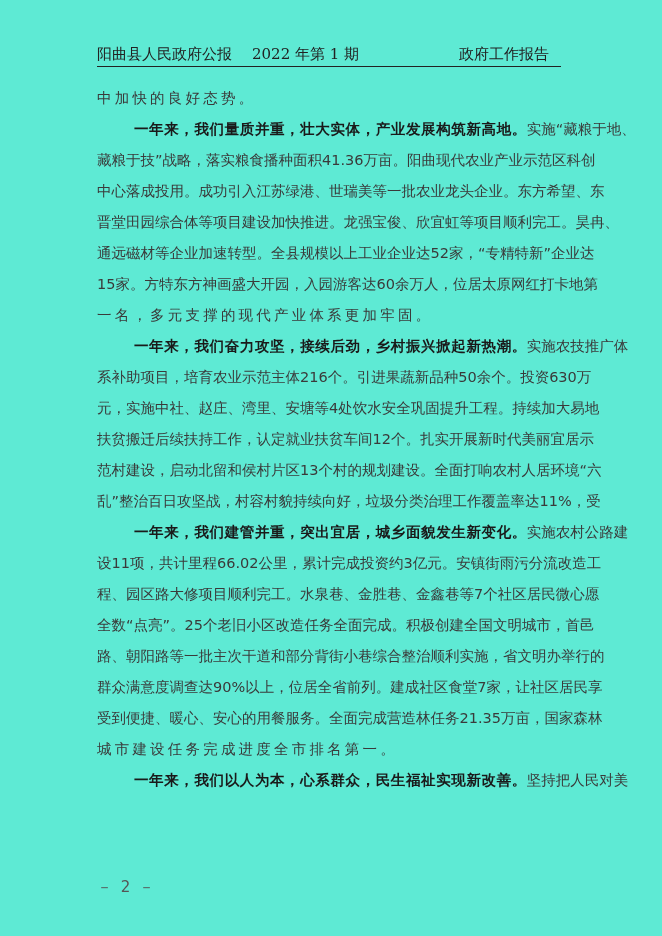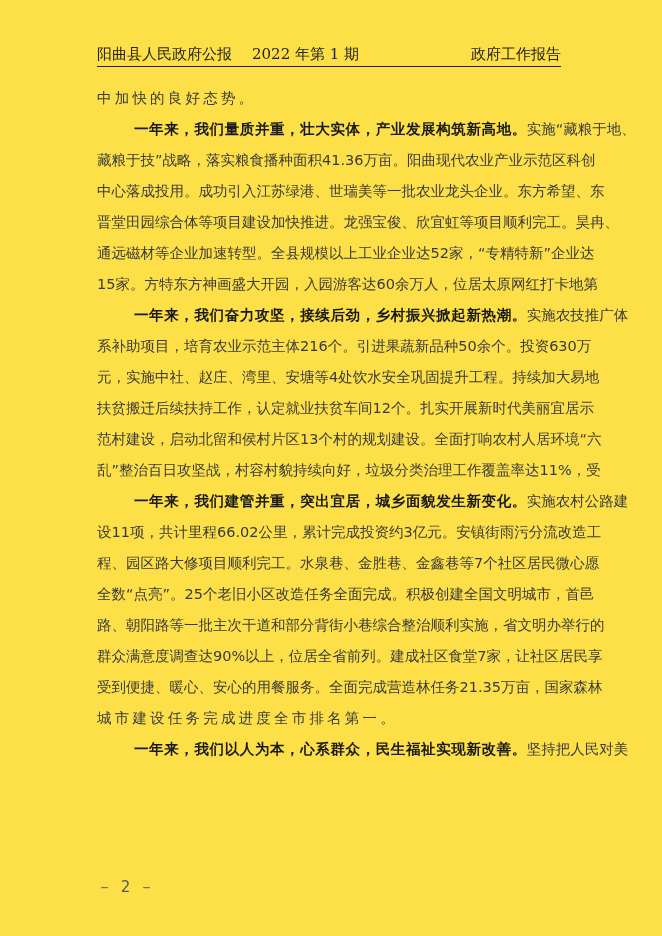--- a/index.html
+++ b/index.html
@@ -1,23 +1,23 @@
 <!DOCTYPE html>
 <html><head>
 <meta charset="utf-8">
 <style>
   html, body { margin: 0; padding: 0; background: #ffffff; }
   body { width: 662px; height: 936px; position: relative; overflow: hidden; }
-  .page { position: absolute; left: 0; top: 0; width: 662px; height: 936px; background: #fde047; }
+  .page { position: absolute; left: 0; top: 0; width: 662px; height: 936px; background: #5eead4; }
   .header { position: absolute; left: 97px; top: 44px; width: 464px; height: 22px;
     border-bottom: 1.2px solid #222; font-family: "DejaVu Serif", "Liberation Serif", serif;
     font-size: 15px; color: #222; }
   .header .left { position: absolute; left: 0; top: 1px; white-space: nowrap; }
   .header .issue { margin-left: 20px; }
-  .header .right { position: absolute; right: 0; top: 1px; white-space: nowrap; text-align: center; }
+  .header .right { position: absolute; right: 12px; top: 1px; white-space: nowrap; text-align: center; }
   .body { position: absolute; left: 97px; top: 83px; width: 464px;
     font-family: "DejaVu Sans", "Liberation Sans", sans-serif; font-size: 14.5px; color: #3a3a3a; text-align: center; }
   .line { height: 31px; line-height: 31px; white-space: nowrap; display: flex; justify-content: space-between; }
   .line.last { justify-content: flex-start; letter-spacing: 3.2px; }
   .line.indent { padding-left: 37px; }
   .lead { font-weight: bold; color: #1a1a1a; letter-spacing: 0.6px; }
   .line span.ch { display: inline-block; }
   .pagenum { position: absolute; left: 97px; top: 878px; font-family: "DejaVu Sans", "Liberation Sans", sans-serif;
     font-size: 15px; color: #555; letter-spacing: 2px; }
 </style>
@@ -247,20 +247,23 @@
         <span class="ch">位</span>
         <span class="ch">居</span>
         <span class="ch">太</span>
         <span class="ch">原</span>
         <span class="ch">网</span>
         <span class="ch">红</span>
         <span class="ch">打</span>
         <span class="ch">卡</span>
         <span class="ch">地</span>
         <span class="ch">第</span>
+      </div>
+      <div class="line last">
+        <span class="">一名，多元支撑的现代产业体系更加牢固。</span>
       </div>
       <div class="line indent">
         <span class="ch lead">一</span>
         <span class="ch lead">年</span>
         <span class="ch lead">来</span>
         <span class="ch lead">，</span>
         <span class="ch lead">我</span>
         <span class="ch lead">们</span>
         <span class="ch lead">奋</span>
         <span class="ch lead">力</span>

